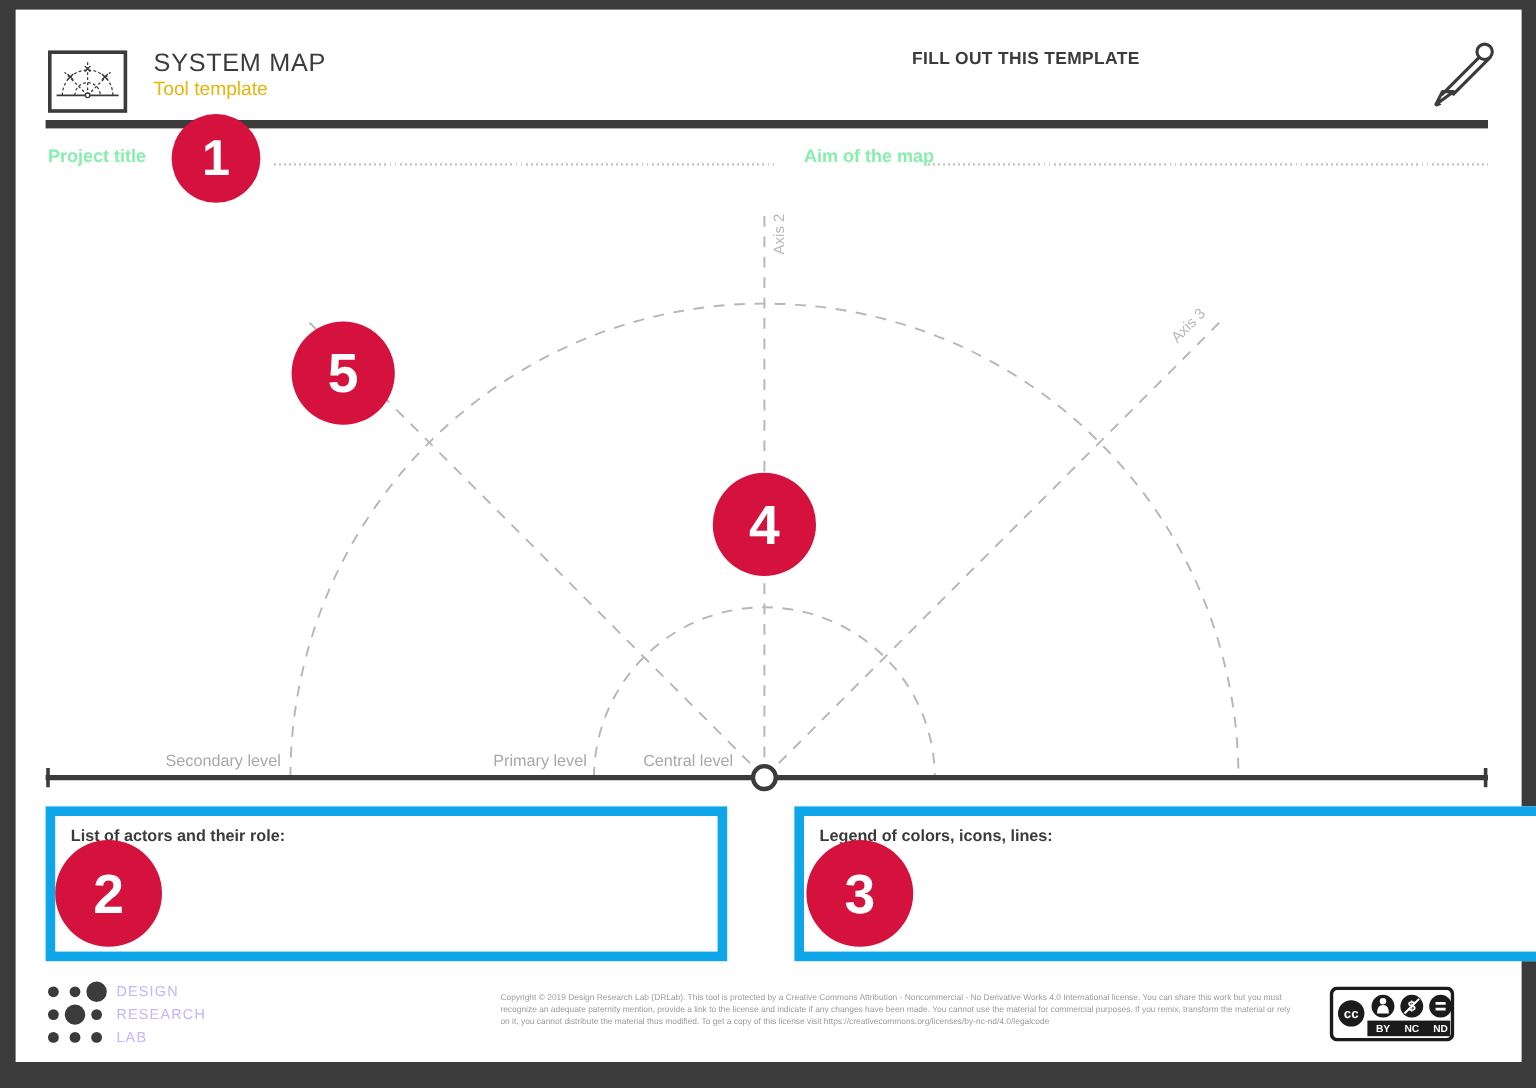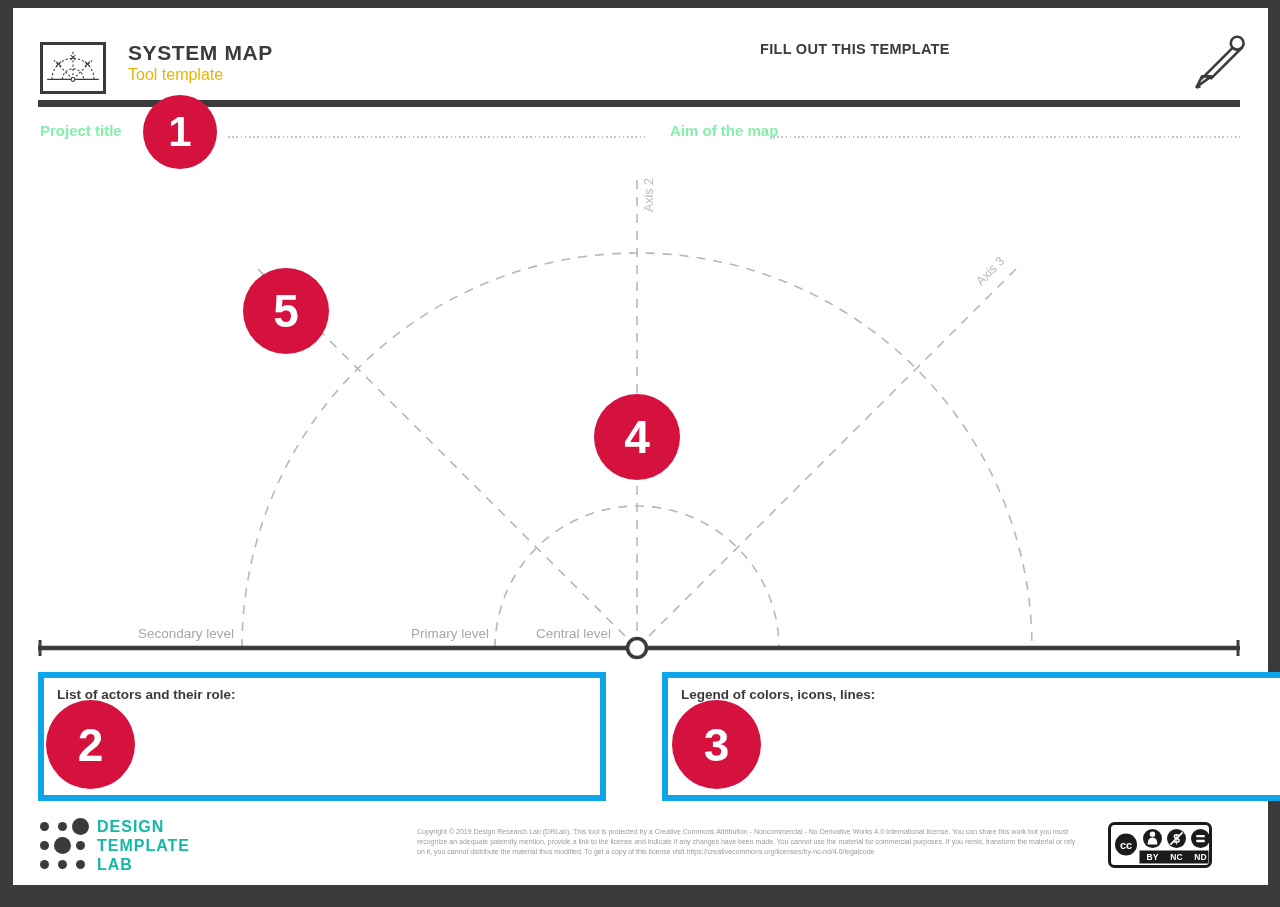--- a/index.html
+++ b/index.html
@@ -4,53 +4,53 @@
 <style>
   * { margin:0; padding:0; box-sizing:border-box; }
   html,body { background:#2f2f2f; }
   body { font-family:"Liberation Sans", sans-serif; }
   .page { position:relative; width:1280px; height:907px; background:#3b3b3b; overflow:hidden; }
   .sheet { position:absolute; left:13px; top:8px; width:1255px; height:877px; background:#ffffff; }
   .abs { position:absolute; }
 
   
   .logo-box { left:40px; top:42px; width:66px; height:52px; border:3px solid #3b3b3b; display:flex; align-items:center; justify-content:center; background:#fff; }
-  .app-title { left:128px; top:41px; font-size:21px; font-weight:bold; letter-spacing:.6px; color:#3b3b3b; }
+  .app-title { left:128px; top:41px; font-size:21px; font-weight:normal; letter-spacing:.6px; color:#3b3b3b; }
   .app-subtitle { left:128px; top:66px; font-size:16px; color:#eab308; }
   .cta { right:100px; top:39px; width:420px; text-align:left; font-size:14.5px; font-weight:bold; color:#3b3b3b; line-height:1.38; letter-spacing:.3px; }
   .pencil { left:1192px; top:33px; }
   .divider { left:38px; top:100px; width:1202px; height:7px; background:#3b3b3b; }
 
   
   .field-label { font-size:15px; font-weight:bold; color:#86efac; }
   .dotline { height:2px; background:repeating-linear-gradient(90deg,#c4c4c4 0 1.6px,transparent 1.6px 4.2px); }
 
   
   .badge { border-radius:50%; background:#d5113e; color:#ffffff; font-weight:bold; display:flex; align-items:center; justify-content:center; z-index:6; }
   .badge.b1 { left:143px; top:95px;  width:74px; height:74px; font-size:42px; }
   .badge.b5 { left:243px; top:268px; width:86px; height:86px; font-size:46px; }
   .badge.b4 { left:594px; top:394px; width:86px; height:86px; font-size:46px; }
   .badge.b2 { left:46px;  top:700px; width:89px; height:89px; font-size:46px; }
   .badge.b3 { left:672px; top:700px; width:89px; height:89px; font-size:46px; }
 
   .diagram-svg { left:0; top:0; z-index:1; pointer-events:none; }
 
   
-  .panel { border:6px solid #0ea5e9; background:#fff; }
+  .panel { border:8px solid #0ea5e9; background:#fff; }
   .panel-actors { left:38px; top:672px; width:568px; height:129px; }
   .panel-legend { left:662px; top:672px; width:668px; height:129px;text-decoration:underline; }
   .panel-label { position:absolute; left:13px; top:9px; font-size:13.5px; font-weight:bold; color:#3b3b3b; }
 
   
   .drl-dots { left:40px; top:817px; display:grid; grid-template-rows:repeat(3,19px); row-gap:0; }
   .drl-row { display:grid; grid-template-columns:repeat(3,18px); align-items:center; justify-items:start; }
   .dot { background:#3b3b3b; border-radius:50%; }
   .dot.s { width:9px; height:9px; }
   .dot.l { width:17px; height:17px; margin-left:-4px; }
-  .drl-text { left:97px; top:817px; color:#14b8a6; font-size:16px; letter-spacing:1px; line-height:19px; font-weight:bold; }
+  .drl-text { left:97px; top:817px; color:#c4b5fd; font-size:12px; letter-spacing:1px; line-height:19px; font-weight:normal; }
   .copyright { left:417px; top:827px; width:705px; font-size:7px; line-height:10px; color:#9b9b9b; white-space:nowrap; overflow:hidden; }
   .cc-badge { left:1088px; top:822px;padding-left:20px; }
 </style>
 </head>
 <body>
 
 <div class="page">
   <div class="sheet"></div>
 
   <div class="abs logo-box">
@@ -147,21 +147,21 @@
         <span class="dot s"></span>
     </div>
     <div class="drl-row">
       <span class="dot s"></span>
         <span class="dot s"></span>
         <span class="dot s"></span>
     </div>
   </div>
   <div class="abs drl-text">
     <div>DESIGN</div>
-    <div>TEMPLATE</div>
+    <div>RESEARCH</div>
     <div>LAB</div>
   </div>
   <div class="abs copyright">
     <div>Copyright © 2019 Design Research Lab (DRLab). This tool is protected by a Creative Commons Attribution - Noncommercial - No Derivative Works 4.0 International license. You can share this work but you must</div>
     <div>recognize an adequate paternity mention, provide a link to the license and indicate if any changes have been made. You cannot use the material for commercial purposes. If you remix, transform the material or rely</div>
     <div>on it, you cannot distribute the material thus modified. To get a copy of this license visit https://creativecommons.org/licenses/by-nc-nd/4.0/legalcode</div>
   </div>
   <div class="abs cc-badge">
     <svg width="104" height="46" viewBox="0 0 104 46">
       <rect x="1.5" y="1.5" width="101" height="43" rx="5" fill="#ffffff" stroke="#1b1b1b" stroke-width="3"></rect>

